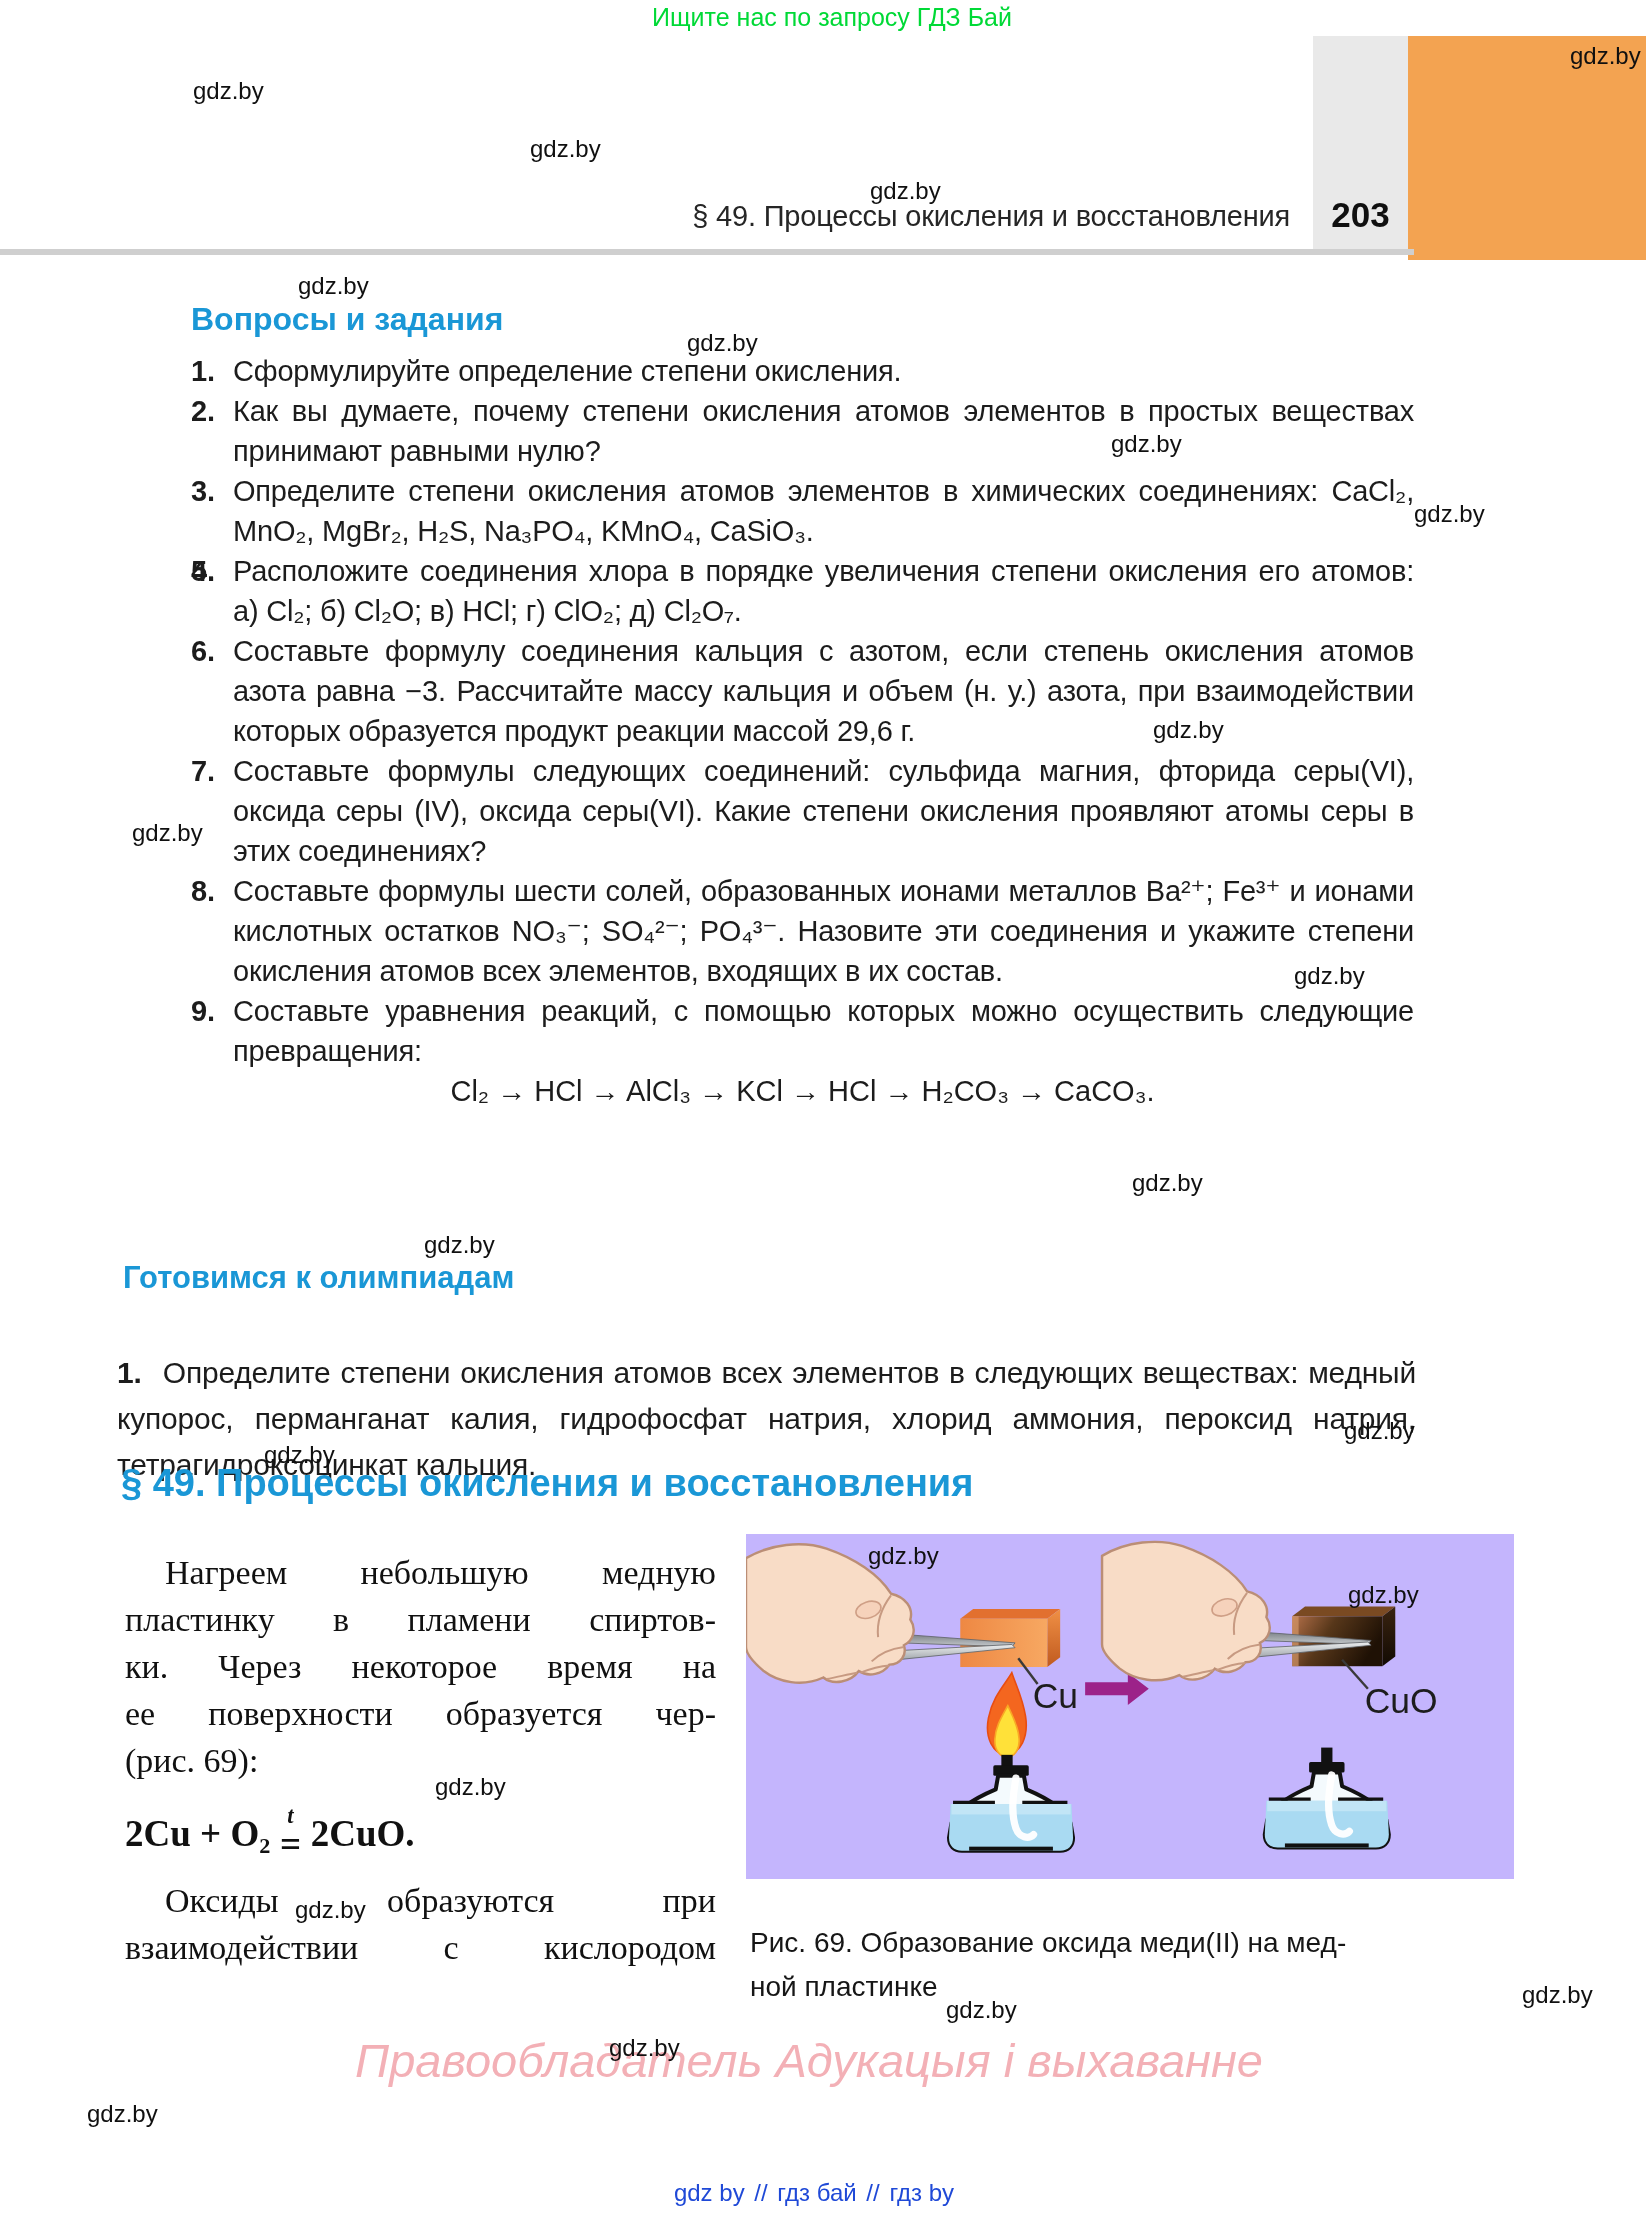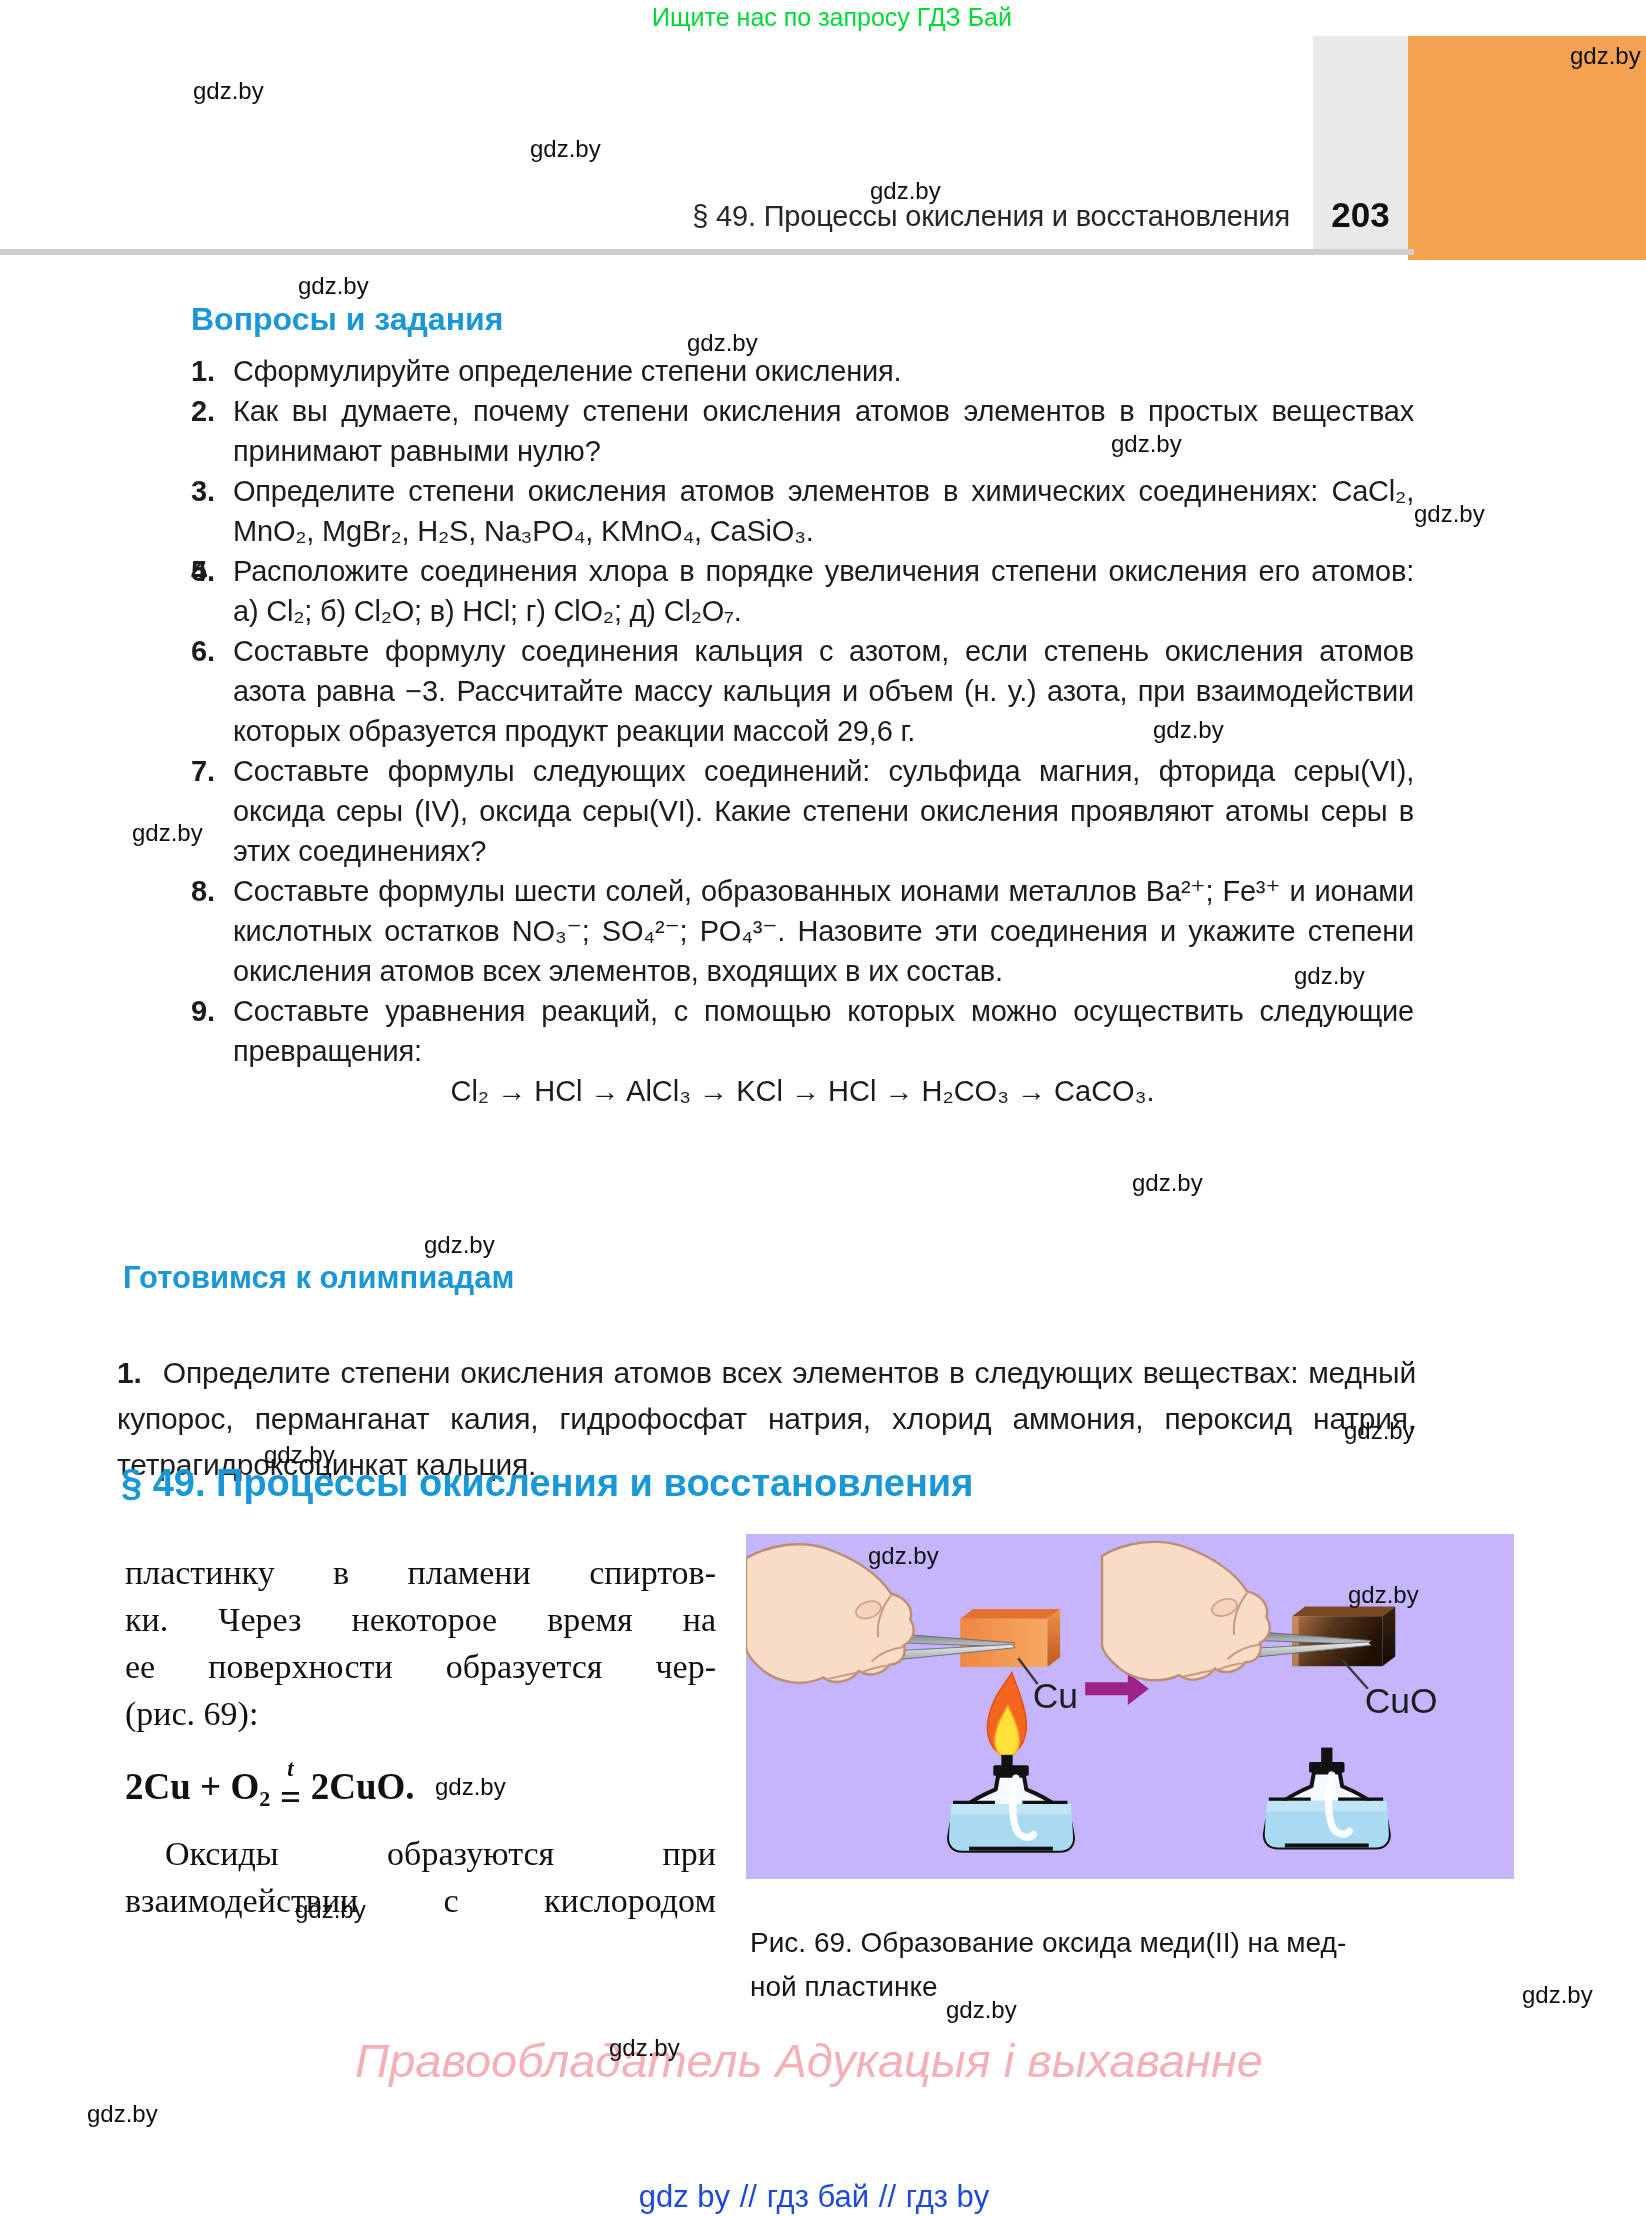--- a/index.html
+++ b/index.html
@@ -43,21 +43,21 @@
     font-weight:bold;font-size:37px;margin:11.3px 0 4.8px 0;}
   .eq-cond{display:inline-flex;flex-direction:column;align-items:center;margin:0 9.7px;line-height:1;}
   .eq-cond em{font-size:22.6px;font-style:italic;margin-bottom:-1.6px;}
   
   .figure{position:absolute;left:746px;top:1534px;width:768px;height:345px;background:#c4b5fd;}
   .fig-caption{position:absolute;left:750px;top:1921px;width:653px;font-size:28px;line-height:44px;color:#161616;}
   
   .footer-pink{position:absolute;top:2033px;left:809px;transform:translateX(-50%);
     font-size:47px;font-style:italic;font-weight:500;color:#f3b0b6;white-space:nowrap;}
   .footer-links{position:absolute;top:2179px;left:814px;transform:translateX(-50%);
-    font-size:31px;color:#1f49d7;white-space:nowrap;}
+    font-size:24px;color:#1f49d7;white-space:nowrap;}
   .footer-links .sep{margin:0 9.7px;}
 </style>
 </head>
 <body>
 
 <div id="wm-layer">
     <span class="wm" style="left: 193px; top: 77px;">gdz.by</span>
     <span class="wm" style="left: 530px; top: 135px;">gdz.by</span>
     <span class="wm" style="left: 870px; top: 177px;">gdz.by</span>
     <span class="wm" style="left: 1570px; top: 42px;">gdz.by</span>
@@ -133,20 +133,21 @@
 
 <div class="oly-heading">Готовимся к олимпиадам</div>
 <p class="oly-item">
   <span class="oly-num">1.</span>
   <span>Определите степени окисления атомов всех элементов в следующих веществах: медный купорос, перманганат калия, гидрофосфат натрия, хлорид аммония, пероксид натрия, тетрагидроксоцинкат кальция.</span>
 </p>
 
 <div class="sec-title">§ 49. Процессы окисления и восстановления</div>
 
 <div class="body-col">
+  <div class="pline indent">Нагреем небольшую медную</div>
   <div class="pline">пластинку в пламени спиртов-</div>
   <div class="pline">ки. Через некоторое время на</div>
   <div class="pline">ее поверхности образуется чер-</div>
   <div class="pline noj">(рис. 69):</div>
 
   <div class="equation">
     <span>2Cu + O₂</span>
     <span class="eq-cond">
       <em>t</em>
       <b>=</b>

